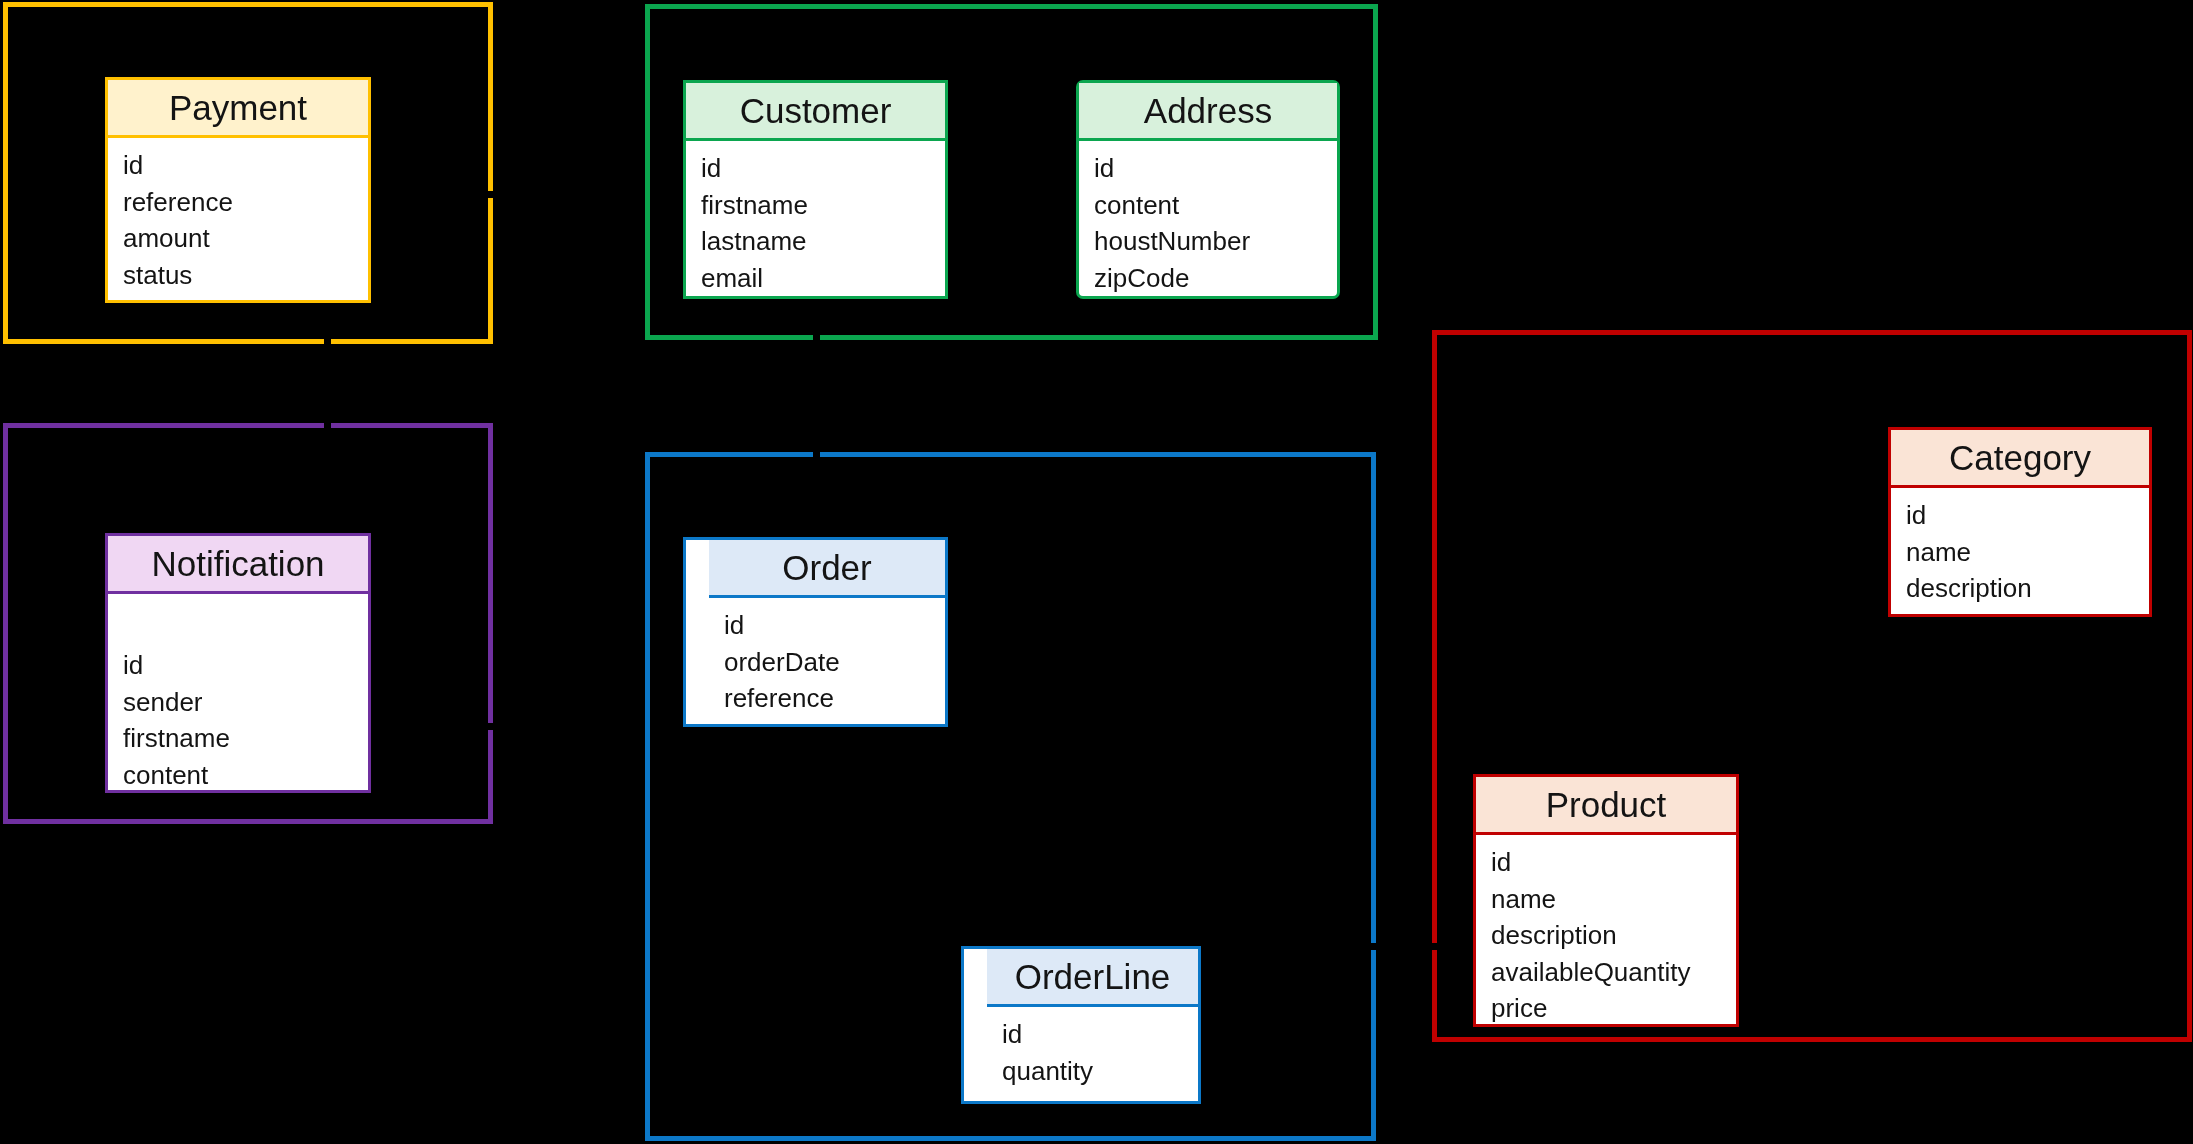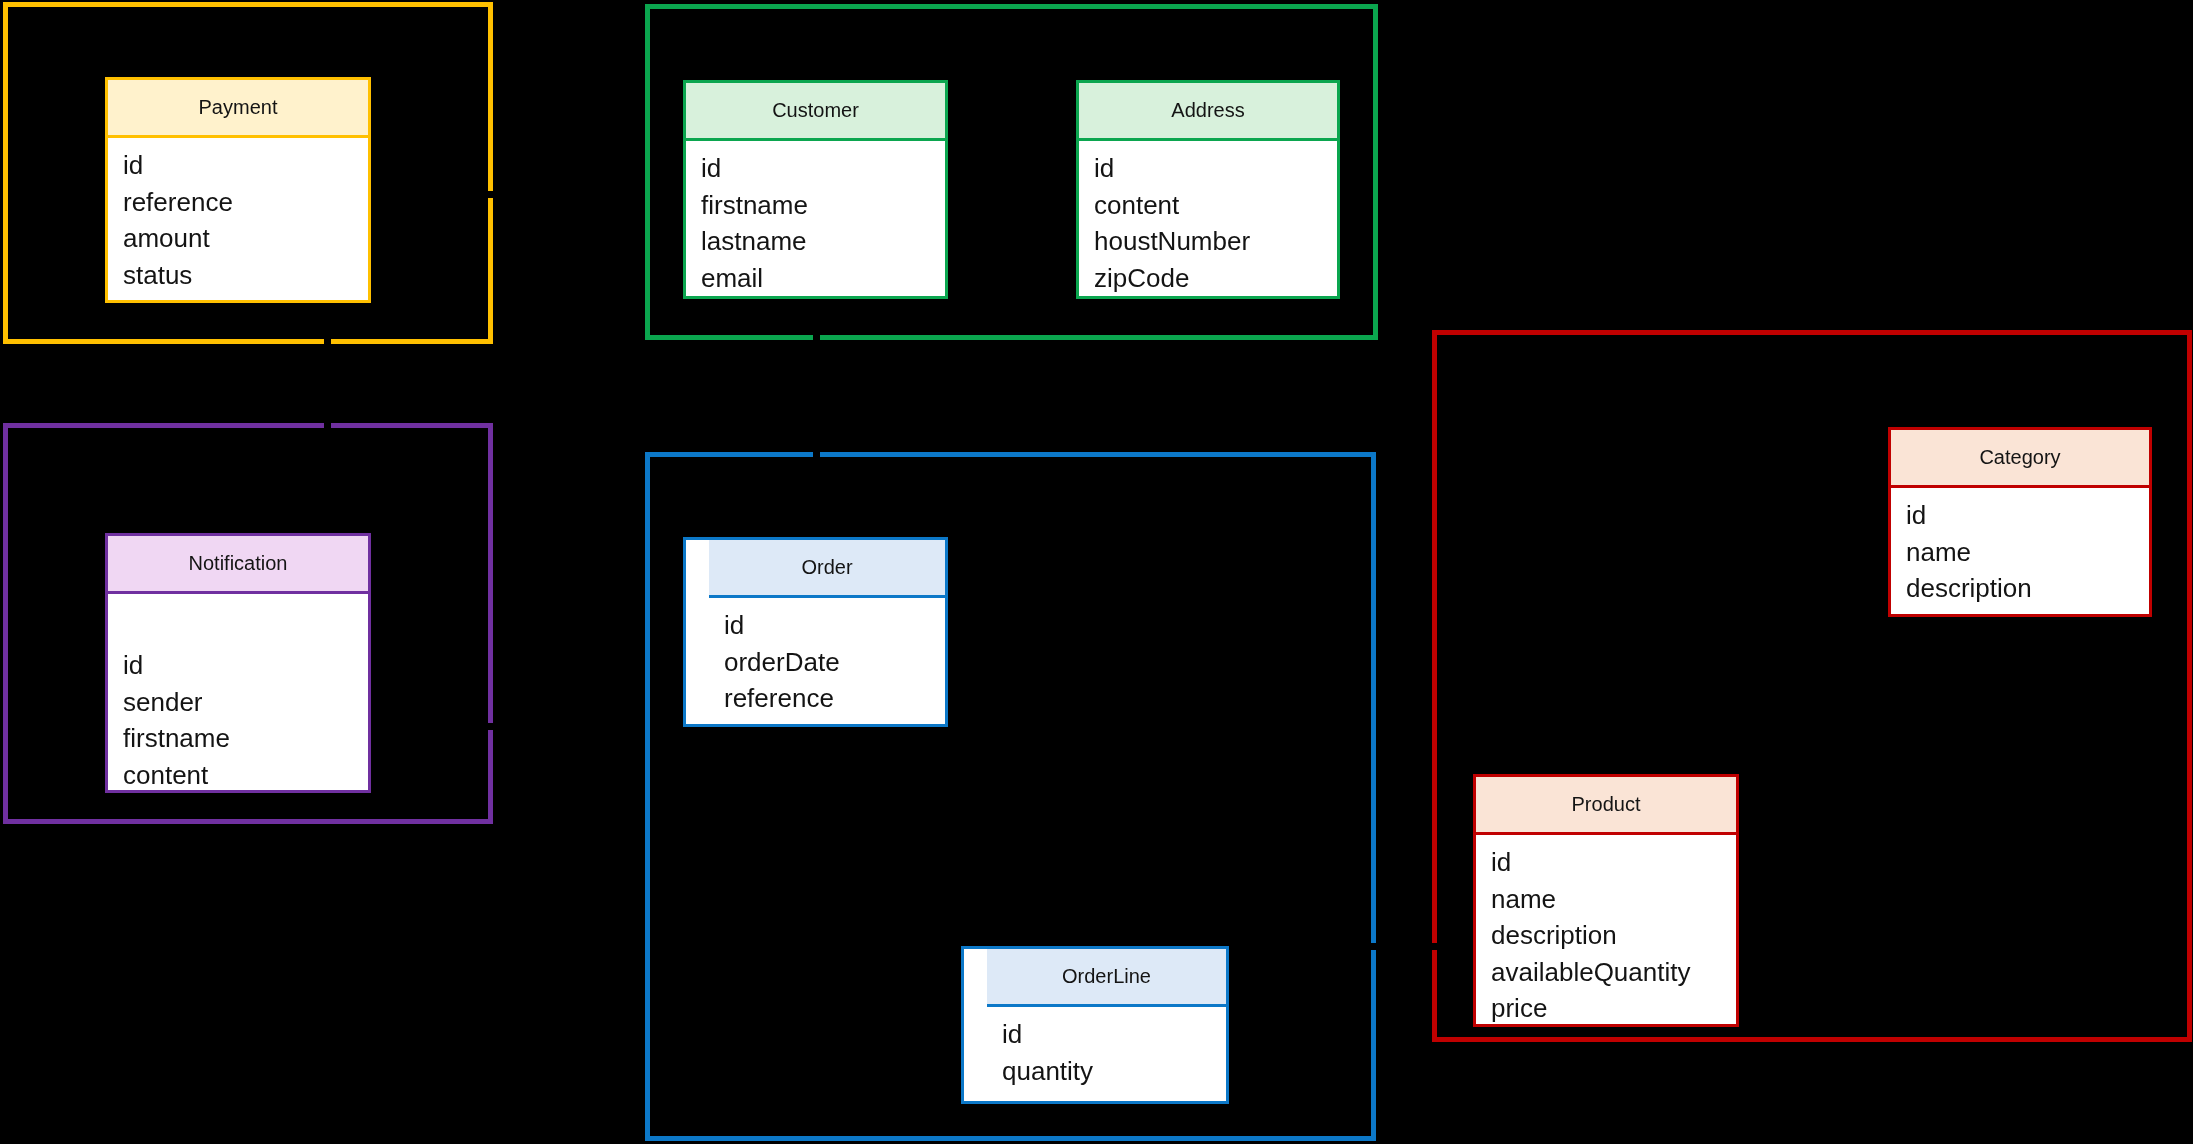--- a/index.html
+++ b/index.html
@@ -22,39 +22,39 @@
   
   .entity{
     position:absolute;box-sizing:border-box;
     display:flex;flex-direction:column;
     background:#fff;border:3px solid #000;z-index:2;
     color:#141414;
   }
   .entity .hdr{
     box-sizing:border-box;height:58px;flex:0 0 58px;
     display:flex;align-items:center;justify-content:center;
-    font-size:20px;border-bottom:3px solid #000;
+    font-size:35px;border-bottom:3px solid #000;
   }
   .entity .body{
     flex:1 1 auto;padding:9px 6px 0 15px;
     font-size:26px;line-height:36.5px;
     overflow:hidden;white-space:nowrap;
   }
   .c-gold  {border-color:#FFC000;} .c-gold  .hdr{background:#FFF2CC;border-color:#FFC000;}
   .c-green {border-color:#0BA64F;} .c-green .hdr{background:#D8F1DC;border-color:#0BA64F;}
   .c-purple{border-color:#7030A0;gap:44px;} .c-purple .hdr{background:#F0D7F3;border-color:#7030A0;}
   .c-blue  {border-color:#0C78C8;padding-left:23px;} .c-blue  .hdr{background:#DDE9F7;border-color:#0C78C8;}
   .c-red   {border-color:#C00000;margin-top:23px;} .c-red   .hdr{background:#FAE4D6;border-color:#C00000;}
 
   #t-payment     {left:105px; top:77px;  width:266px;height:226px;}
   #t-customer    {left:683px; top:80px;  width:265px;height:219px;}
-  #t-address     {left:1076px;top:80px;  width:264px;height:219px;}
+  #t-address     {left:1076px;top:80px;  width:264px;height:219px;border-radius:7px;}
   #t-notification{left:105px; top:533px; width:266px;height:260px;}
   #t-order       {left:683px; top:537px; width:265px;height:190px;}
-  #t-orderline   {left:961px; top:946px; width:268px;height:158px;}
+  #t-orderline   {left:961px; top:946px; width:240px;height:158px;}
   #t-category    {left:1888px;top:404px; width:264px;height:190px;}
   #t-product     {left:1473px;top:751px; width:266px;height:253px;}
 
   
   .tick{position:absolute;background:#000;z-index:3;}
   #tick-payment-bottom     {left:324px; top:334px; width:7px; height:14px;}
   #tick-notification-top   {left:324px; top:419px; width:7px; height:13px;}
   #tick-customer-bottom    {left:813px; top:331px; width:7px; height:13px;}
   #tick-order-top          {left:813px; top:448px; width:7px; height:13px;}
   #tick-payment-right      {left:484px; top:191px; width:13px;height:7px;}

